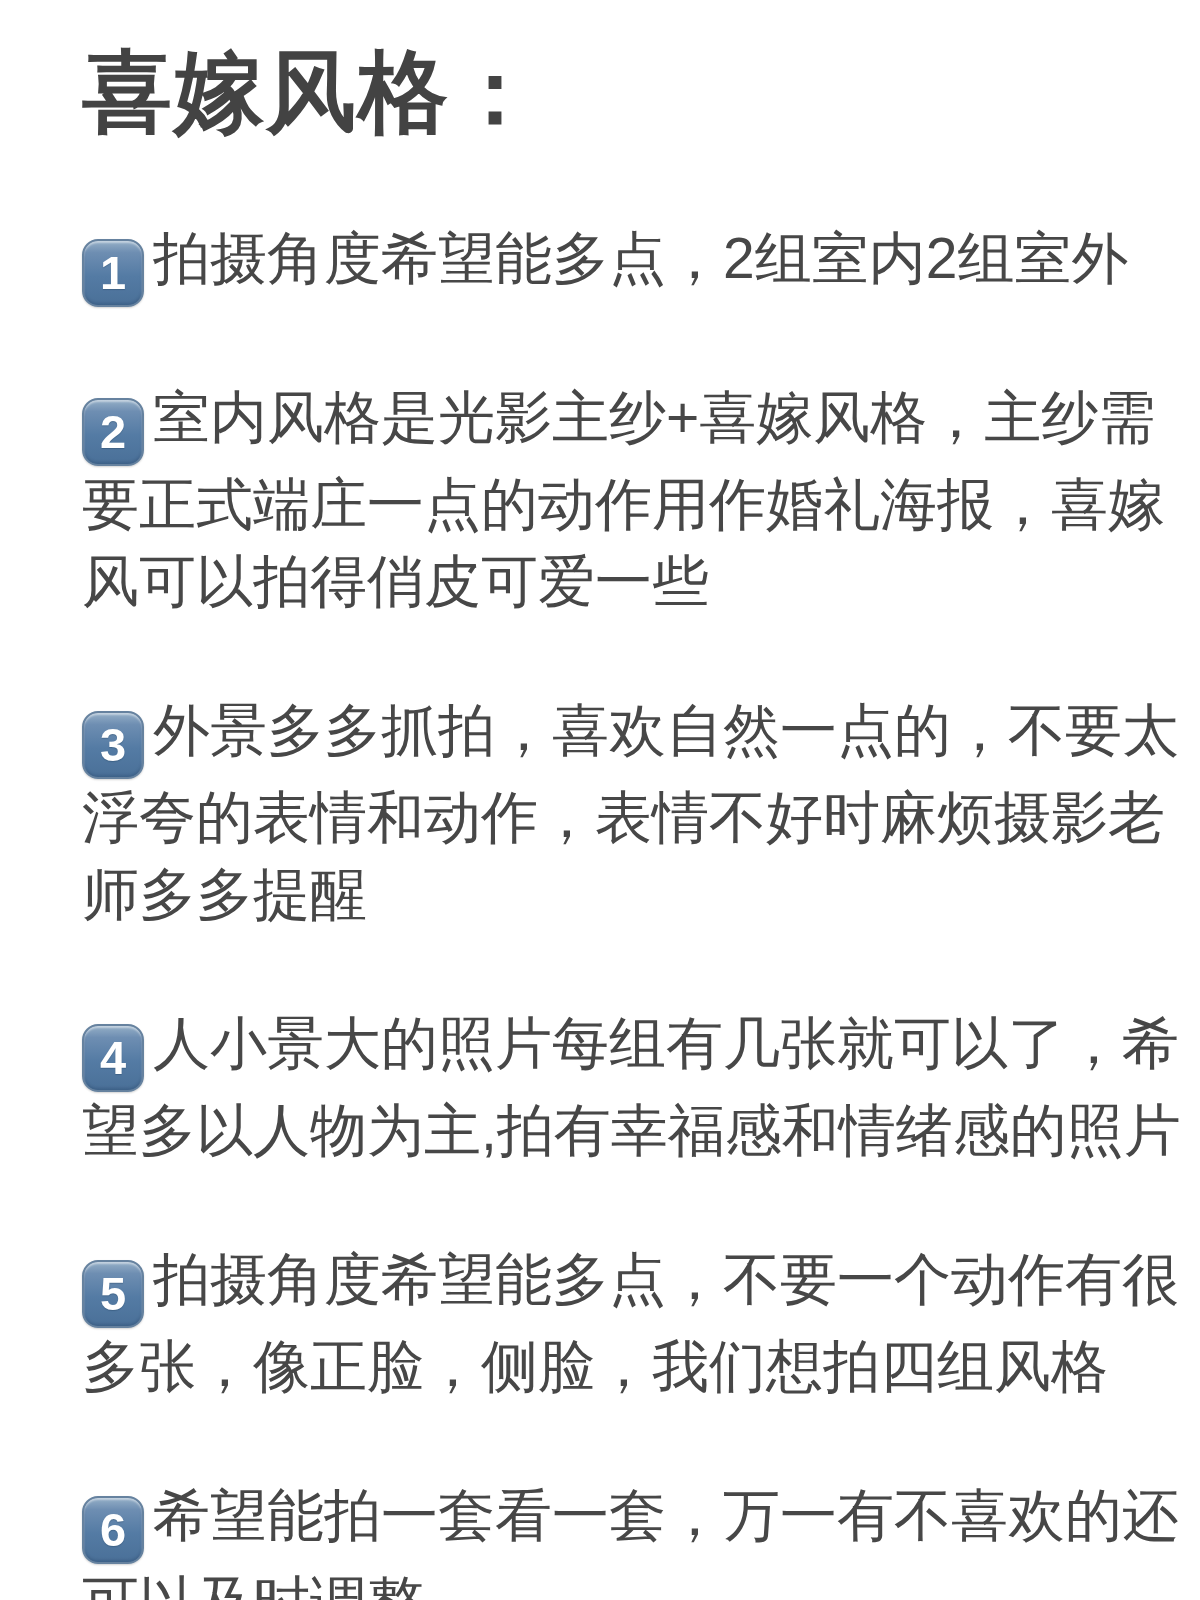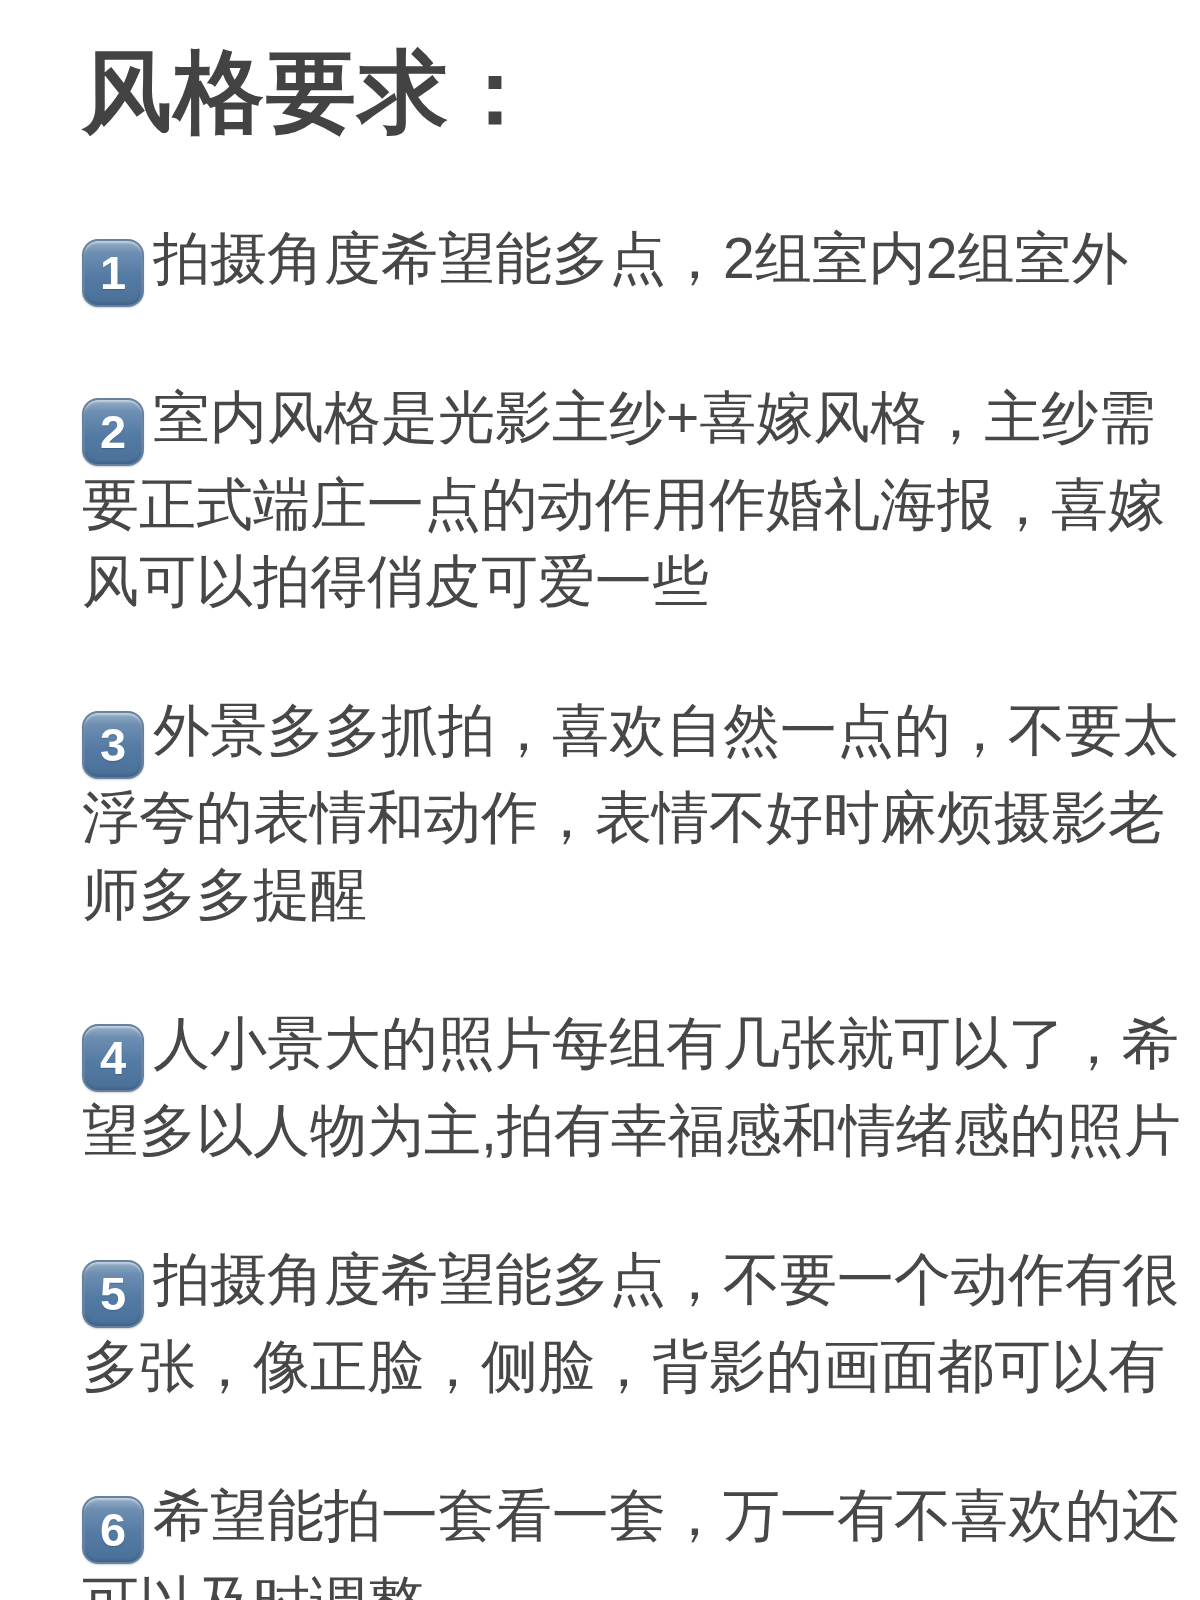--- a/index.html
+++ b/index.html
@@ -49,21 +49,21 @@
   }
   .item-text{
     white-space:pre;
   }
 </style>
 </head>
 <body>
 
 <div class="page">
 
-  <h1 class="title">风格要求：</h1>
+  <h1 class="title">喜嫁风格：</h1>
 
   <div>
 
     <div class="item">
       <span class="badge"><span class="badge-num">1</span></span><span class="item-text">拍摄角度希望能多点，2组室内2组室外</span>
     </div>
 
     <div class="item">
       <span class="badge"><span class="badge-num">2</span></span><span class="item-text">室内风格是光影主纱+喜嫁风格，主纱需
 要正式端庄一点的动作用作婚礼海报，喜嫁
@@ -76,21 +76,21 @@
 师多多提醒</span>
     </div>
 
     <div class="item">
       <span class="badge"><span class="badge-num">4</span></span><span class="item-text">人小景大的照片每组有几张就可以了，希
 望多以人物为主,拍有幸福感和情绪感的照片</span>
     </div>
 
     <div class="item">
       <span class="badge"><span class="badge-num">5</span></span><span class="item-text">拍摄角度希望能多点，不要一个动作有很
-多张，像正脸，侧脸，背影的画面都可以有</span>
+多张，像正脸，侧脸，我们想拍四组风格</span>
     </div>
 
     <div class="item">
       <span class="badge"><span class="badge-num">6</span></span><span class="item-text">希望能拍一套看一套，万一有不喜欢的还
 可以及时调整</span>
     </div>
 
   </div>
 </div>
 

